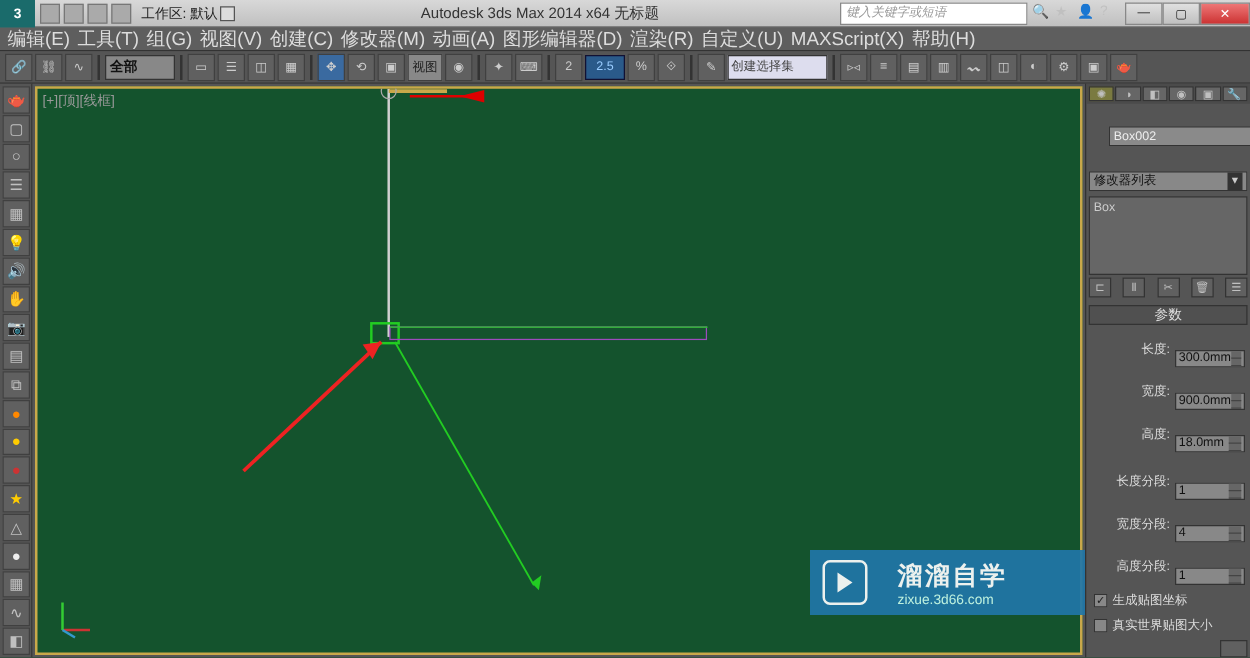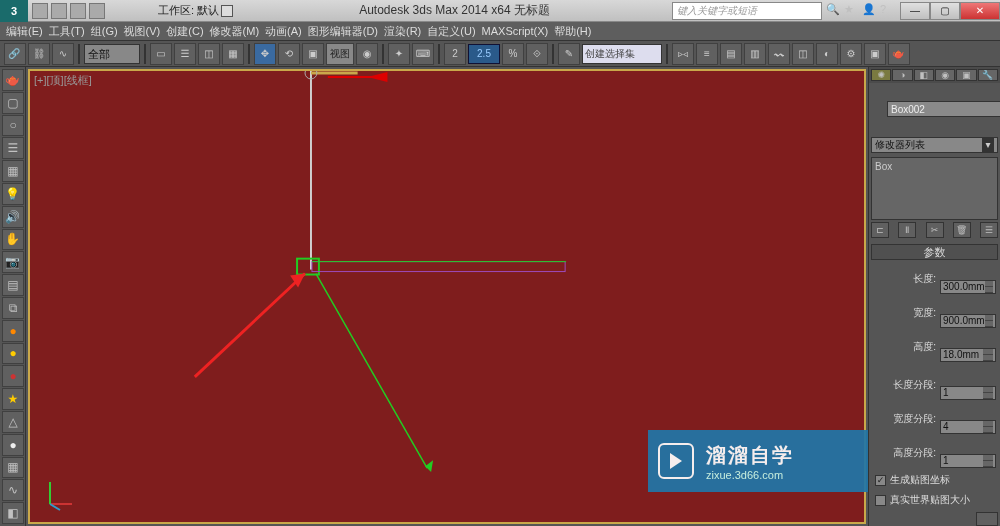--- a/index.html
+++ b/index.html
@@ -3,50 +3,50 @@
 <meta charset="utf-8">
 <style>
 * { margin: 0; padding: 0; box-sizing: border-box; font-family: "Microsoft YaHei", sans-serif; }
 body { width: 1000px; height: 526px; background: #4a4a4a; overflow: hidden; font-size: 11px; color: #c0c0c0; }
 
 
 .titlebar { height: 22px; background: linear-gradient(#d8d8d8, #c0c0c0); display: flex; align-items: center; border-bottom: 1px solid #888; }
 .titlebar .logo { width: 28px; height: 22px; background: #1a6b6b; display: flex; align-items: center; justify-content: center; color: #fff; font-weight: bold; }
 .titlebar .tb-icons { display: flex; gap: 3px; padding: 0 4px; }
 .titlebar .tb-icons span { width: 16px; height: 16px; background: #aaa; border: 1px solid #777; }
-.workspace { display: flex; align-items: center; gap: 2px; padding: 0 4px; margin-left: 45px; }
+.workspace { display: flex; align-items: center; gap: 2px; padding: 0 4px; }
 .workspace .label { color: #222; font-size: 11px; white-space: nowrap; }
 .workspace .dd { width: 12px; height: 12px; border: 1px solid #555; background:#ddd; }
 .titlebar .title { flex: 1; text-align: center; color: #333; font-size: 12px; }
 .titlebar .search { width: 150px; height: 18px; background: #fff; border: 1px solid #888; color: #999; font-style: italic; padding: 0 4px; font-size: 10px; line-height: 16px; }
 .titlebar .right-icons { display: flex; gap: 2px; padding: 0 4px; }
 .titlebar .right-icons span { width: 16px; height: 16px; }
 .win-controls { display: flex; }
 .win-controls div { width: 30px; height: 18px; background: linear-gradient(#e0e0e0,#c0c0c0); border: 1px solid #888; display:flex; align-items:center; justify-content:center; font-size:10px; color:#222;}
 .win-controls .close { background: linear-gradient(#e77,#c33); color:#fff; width:40px; }
 
 
 .menubar { height: 19px; background: #5e5e5e; display: flex; align-items: center; padding: 0 6px; gap: 6px; border-bottom: 1px solid #333; }
-.menubar span { color: #ddd; font-size: 11px; cursor: default; white-space: nowrap; }
+.menubar span { color: #ddd; font-size: 15px; cursor: default; white-space: nowrap; }
 
 
 .toolbar { height: 26px; background: #555; display: flex; align-items: center; padding: 0 4px; gap: 2px; border-bottom: 1px solid #333; }
 .tbtn { width: 22px; height: 22px; background: #606060; border: 1px solid #404040; display:flex; align-items:center; justify-content:center; font-size:10px; color:#ccc; }
 .tbtn.wider { width: 28px; background:#888; color:#222; }
 .tsep { width: 2px; height: 20px; background:#333; margin: 0 2px; }
-.toolbar .dropdown { width: 56px; height: 20px; background: #888; border:1px solid #333; color:#111; font-size:11px; padding:0 3px; line-height:18px; }
+.toolbar .dropdown { width: 56px; height: 20px; background: #888; border:1px solid #333; color:#111; font-size:11px; padding:0 3px; line-height:18px;font-weight:bold; }
 .toolbar .numbox { width: 32px; height: 20px; background:#2a5a8a; color:#9cf; border:1px solid #113; text-align:center; line-height:18px; font-size:10px;}
 .toolbar .selset { width:80px; height:20px; background:#dde; border:1px solid #333; color:#444; font-size:10px; padding:0 2px; line-height:18px;}
 
 
 .main { display: flex; height: calc(526px - 22px - 19px - 26px); }
 .left-tools { width: 26px; background: #555; display: flex; flex-direction: column; gap: 1px; padding: 2px; border-right:1px solid #333;}
 .left-tools .lbtn { width: 22px; height: 22px; background: #606060; border: 1px solid #404040; display:flex; align-items:center; justify-content:center; font-size:12px;}
 .viewport-area { flex: 1; position: relative; background: #555; }
-.viewport { position:absolute; inset: 2px; border: 2px solid #c9a84a; background: #7f1d1d; text-align: center; }
+.viewport { position:absolute; inset: 2px; border: 2px solid #c9a84a; background: #14532d; text-align: center; }
 .vp-label { position:absolute; top: 2px; left: 4px; color: #999; font-size: 11px; }
 
 
 .cmd-panel { width: 132px; background: #555; border-left: 1px solid #333; display:flex; flex-direction:column; }
 .cmd-tabs { height: 18px; display:flex; gap:1px; padding:2px; background:#4b4b4b;}
 .cmd-tabs span { flex:1; background:#666; border:1px solid #333; display:flex; align-items:center; justify-content:center; font-size:9px;}
 .cmd-tabs span.active { background:#7a7a40; }
 .obj-name { display:flex; margin:18px; }
 .obj-name input { flex:1; height:16px; background:#8a8a8a; border:1px solid #333; color:#eee; font-size:10px; padding:0 3px;}
 .mod-dd { margin:2px; height:16px; background:#888; border:1px solid #333; color:#111; font-size:10px; padding:0 3px; line-height:14px; display:flex; justify-content:space-between;}
@@ -57,21 +57,21 @@
 .rollout-title { margin:6px 2px 2px; height:16px; background:#505050; border:1px solid #333; text-align:center; font-size:11px; line-height:14px; color:#ddd;}
 .param-row { display:flex; align-items:center; margin:2px 4px; font-size:10px; color:#ddd;}
 .param-row .plabel { flex:1; text-align:right; padding-right:4px;}
 .param-row .spinner { width:56px; height:14px; background:#888; border:1px solid #333; color:#111; font-size:10px; padding:0 2px; display:flex; justify-content:space-between;margin-top:16px;}
 .param-row .spinner .arrows { width:10px; background:#666; display:flex; flex-direction:column;}
 .param-row .spinner .arrows i { flex:1; border-bottom:1px solid #444;}
 .chk-row { display:flex; align-items:center; margin:3px 6px; font-size:10px; color:#ddd; gap:4px; white-space:nowrap;}
 .chk-row .chk { width:11px; height:11px; border:1px solid #333; background:#888; display:flex; align-items:center; justify-content:center; font-size:9px; color:#222;}
 
 
-.watermark { position:absolute; right:0; bottom:34px; width:220px; height:62px; background:#2176a8; display:flex; align-items:center; gap:12px; padding:0 10px; opacity:0.92;}
+.watermark { position:absolute; right:0; bottom:34px; width:220px; height:52px; background:#2176a8; display:flex; align-items:center; gap:24px; padding:0 10px; opacity:0.92;}
 .watermark .play { width:36px; height:36px; border:2px solid #fff; border-radius:6px; display:flex; align-items:center; justify-content:center;}
 .watermark .play::after { content:""; border-left:12px solid #fff; border-top:8px solid transparent; border-bottom:8px solid transparent;}
 .watermark .text .t1 { color:#fff; font-size:20px; font-weight:bold; letter-spacing:2px;}
 .watermark .text .t2 { color:#cfe; font-size:11px;}
 
 
 .vp-lines { position:absolute; inset:0; pointer-events:none;}
 
 
 .axis-corner { position:absolute; left:12px; bottom:10px; width:40px; height:40px;}

